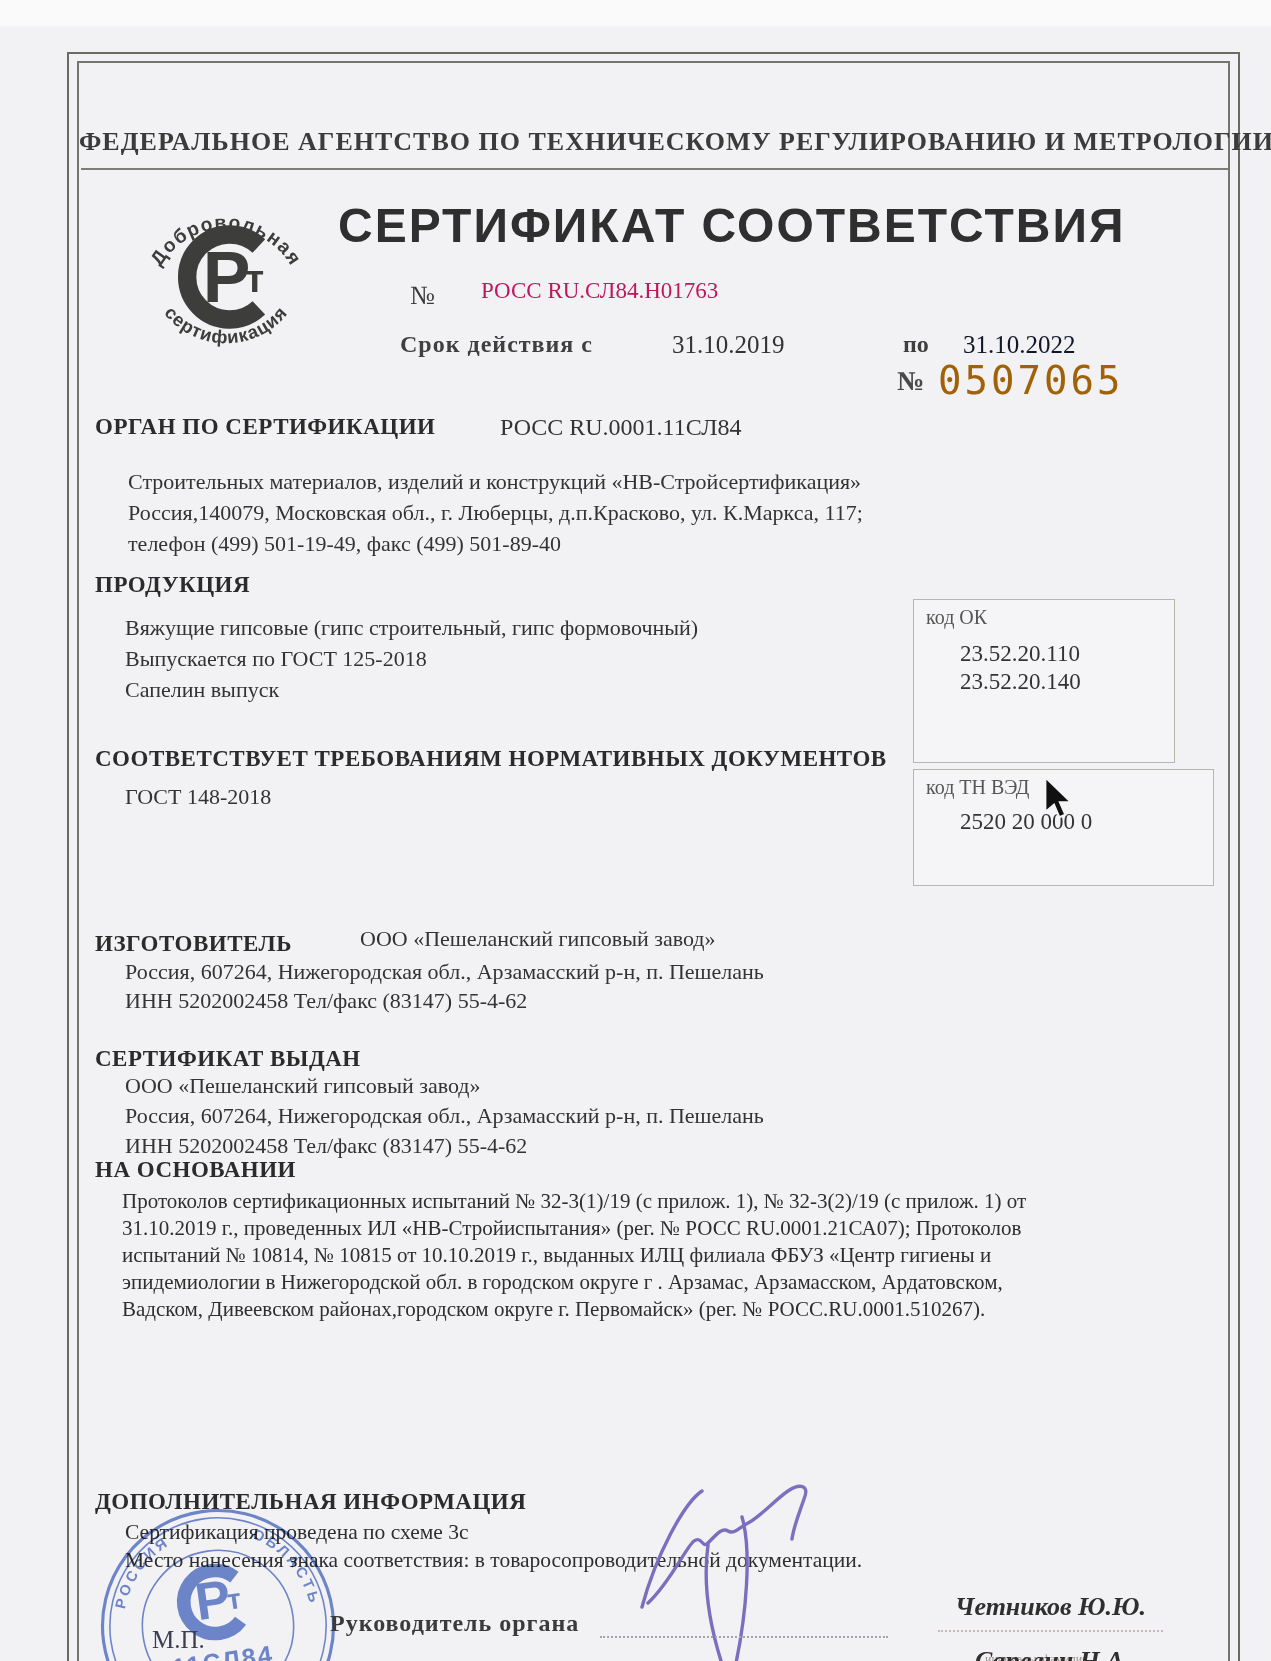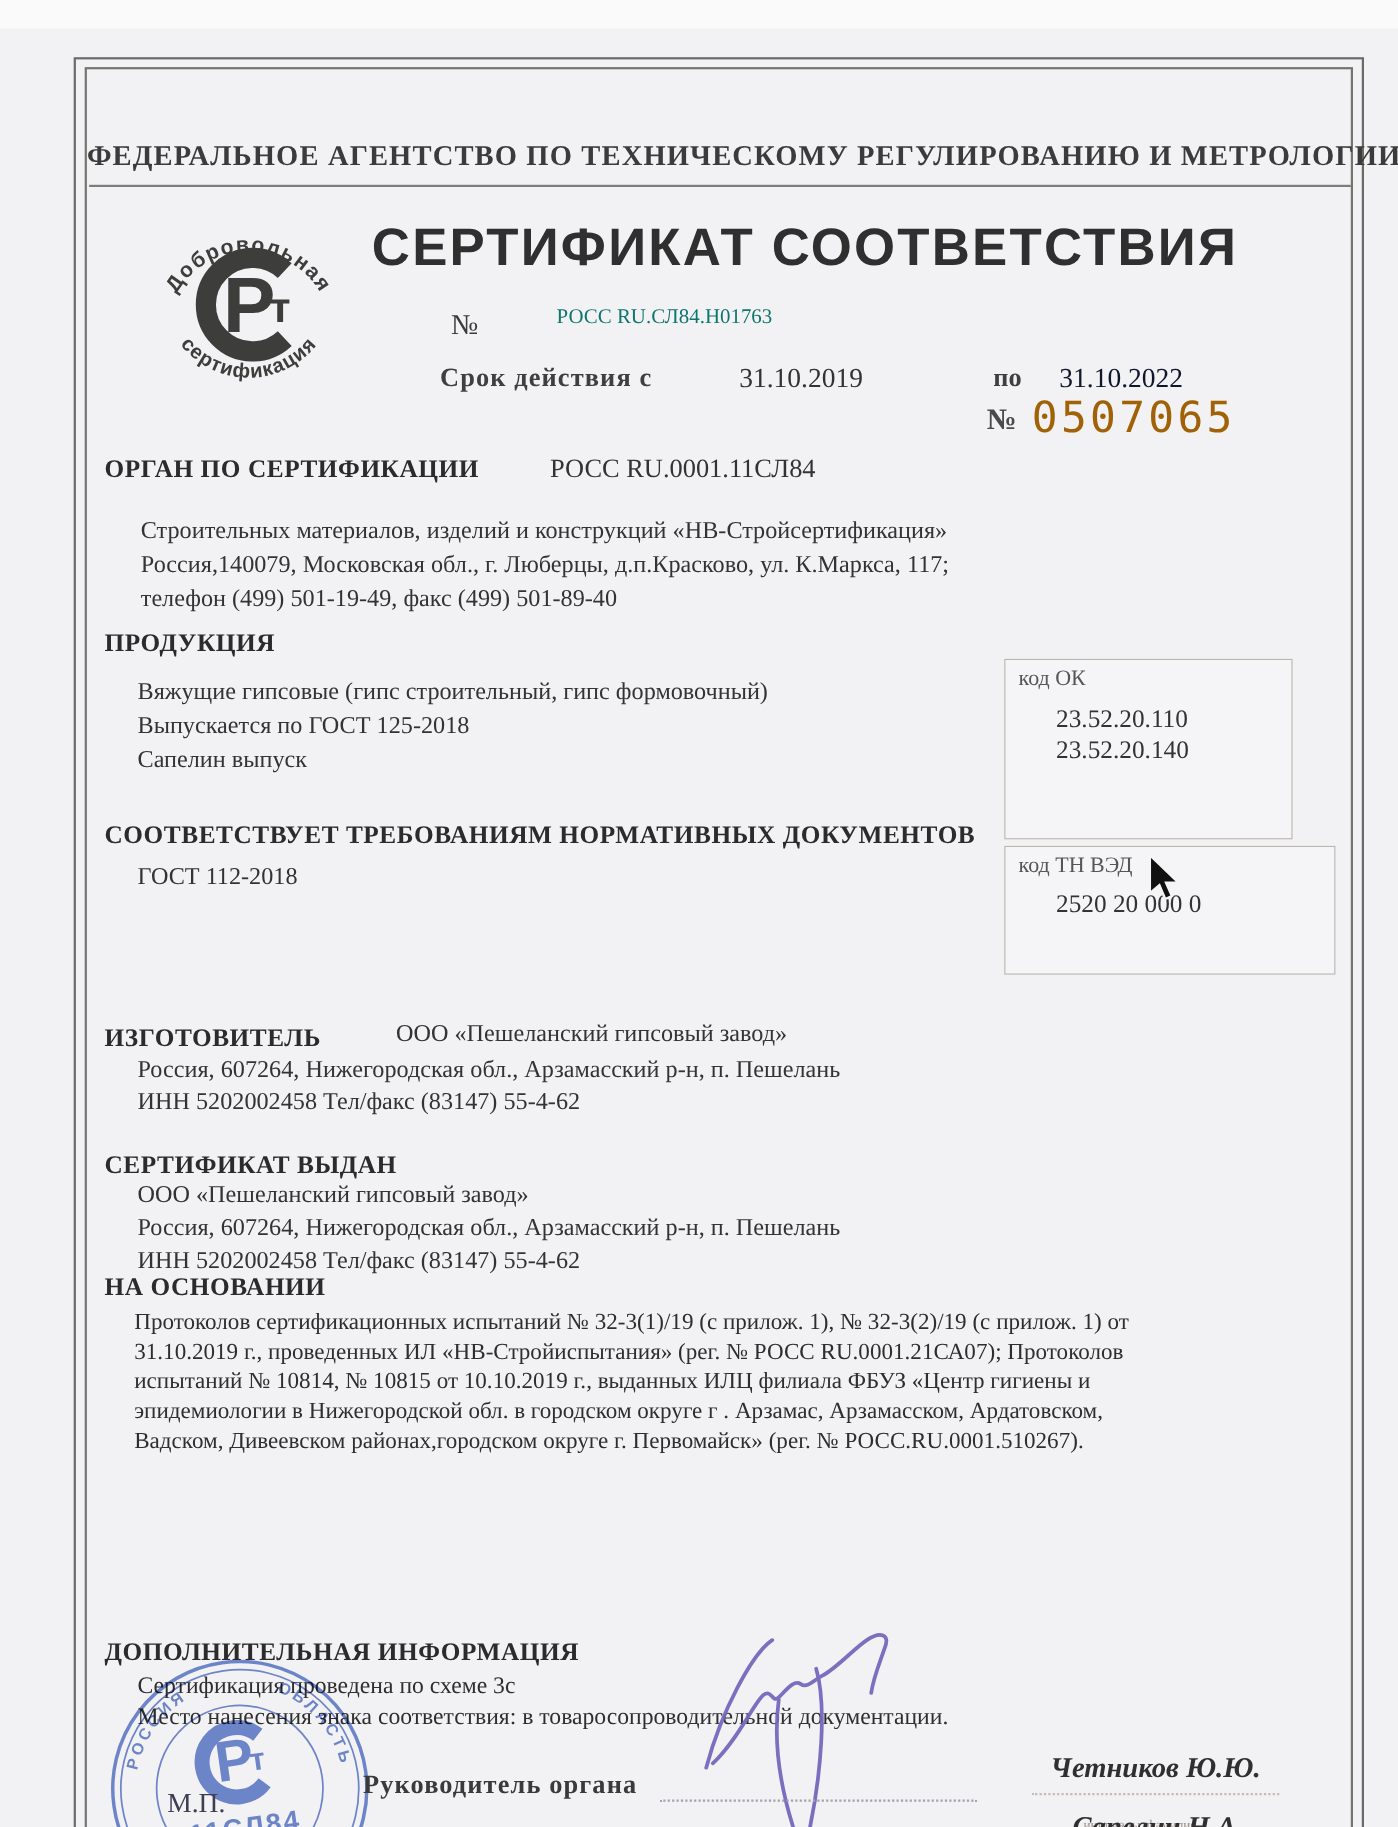--- a/index.html
+++ b/index.html
@@ -10,21 +10,21 @@
   }
   .topstrip{position:absolute;left:0;top:0;width:100%;height:26px;background:#fafafa;}
   .frame-outer{position:absolute;left:67px;top:52px;width:1173px;height:1700px;border:2px solid #6b6b66;box-sizing:border-box;}
   .frame-inner{position:absolute;left:77px;top:61px;width:1153px;height:1700px;border:2px solid #75746e;box-sizing:border-box;}
   .abs{position:absolute;white-space:nowrap;}
   .hdr1{left:79px;right:43px;top:82px;text-align:center;font-weight:700;font-size:31px;letter-spacing:8px;color:#3b3b3b;}
   .hdr2{left:79px;right:43px;top:127px;text-align:center;font-weight:700;font-size:26px;letter-spacing:1px;color:#3b3b3b;}
   .hrule{position:absolute;left:81px;top:168px;width:1147px;height:2px;background:#7d7c76;}
   .cert-title{left:338px;top:198px;font-family:"Liberation Sans","DejaVu Sans",sans-serif;font-weight:700;font-size:48px;letter-spacing:2px;color:#2f2f2f;}
   .no-sym{left:410px;top:281px;font-size:26px;color:#3a3a3a;}
-  .cert-number{left:506px;top:278px;font-size:19px;color:#0f766e;}
+  .cert-number{left:481px;top:278px;font-size:23px;color:#be185d;}
   .validity-label{left:400px;top:331px;font-size:24px;font-weight:700;color:#3f3f3f;letter-spacing:1px;}
   .date-from{left:672px;top:331px;font-size:25px;color:#333;}
   .po-label{left:903px;top:331px;font-size:24px;font-weight:700;color:#3f3f3f;}
   .date-to{left:963px;top:331px;font-size:25px;color:#0f172a;}
   .blank-no-sym{left:897px;top:366px;font-size:27px;font-weight:700;color:#4a4a4a;}
   .blank-number{left:938px;top:358px;font-family:"DejaVu Sans Mono","Liberation Mono",monospace;font-size:39px;color:#a16207;letter-spacing:3px;}
   .sec-head{font-size:23px;font-weight:700;color:#2b2b2b;letter-spacing:.5px;}
   .body-t{font-size:22px;color:#333;}
   .org-head{left:95px;top:414px;}
   .org-code{left:500px;top:414px;font-size:24px;color:#333;}
@@ -120,21 +120,21 @@
 
   <div class="codebox box-ok">
     <div class="lbl">код ОК</div>
     <div class="vals">
       <div>23.52.20.110</div>
       <div>23.52.20.140</div>
     </div>
   </div>
 
   <div class="abs sec-head conf-head">СООТВЕТСТВУЕТ ТРЕБОВАНИЯМ НОРМАТИВНЫХ ДОКУМЕНТОВ</div>
-  <div class="abs body-t conf-val">ГОСТ 112-2018</div>
+  <div class="abs body-t conf-val">ГОСТ 148-2018</div>
 
   <div class="codebox box-tnved">
     <div class="lbl">код ТН ВЭД</div>
     <div class="vals">2520 20 000 0</div>
   </div>
 
   <div class="abs sec-head man-head">ИЗГОТОВИТЕЛЬ</div>
   <div class="abs body-t man-name">ООО «Пешеланский гипсовый завод»</div>
   <div class="abs body-t man-lines">
     <div>Россия, 607264, Нижегородская обл., Арзамасский р-н, п. Пешелань</div>

